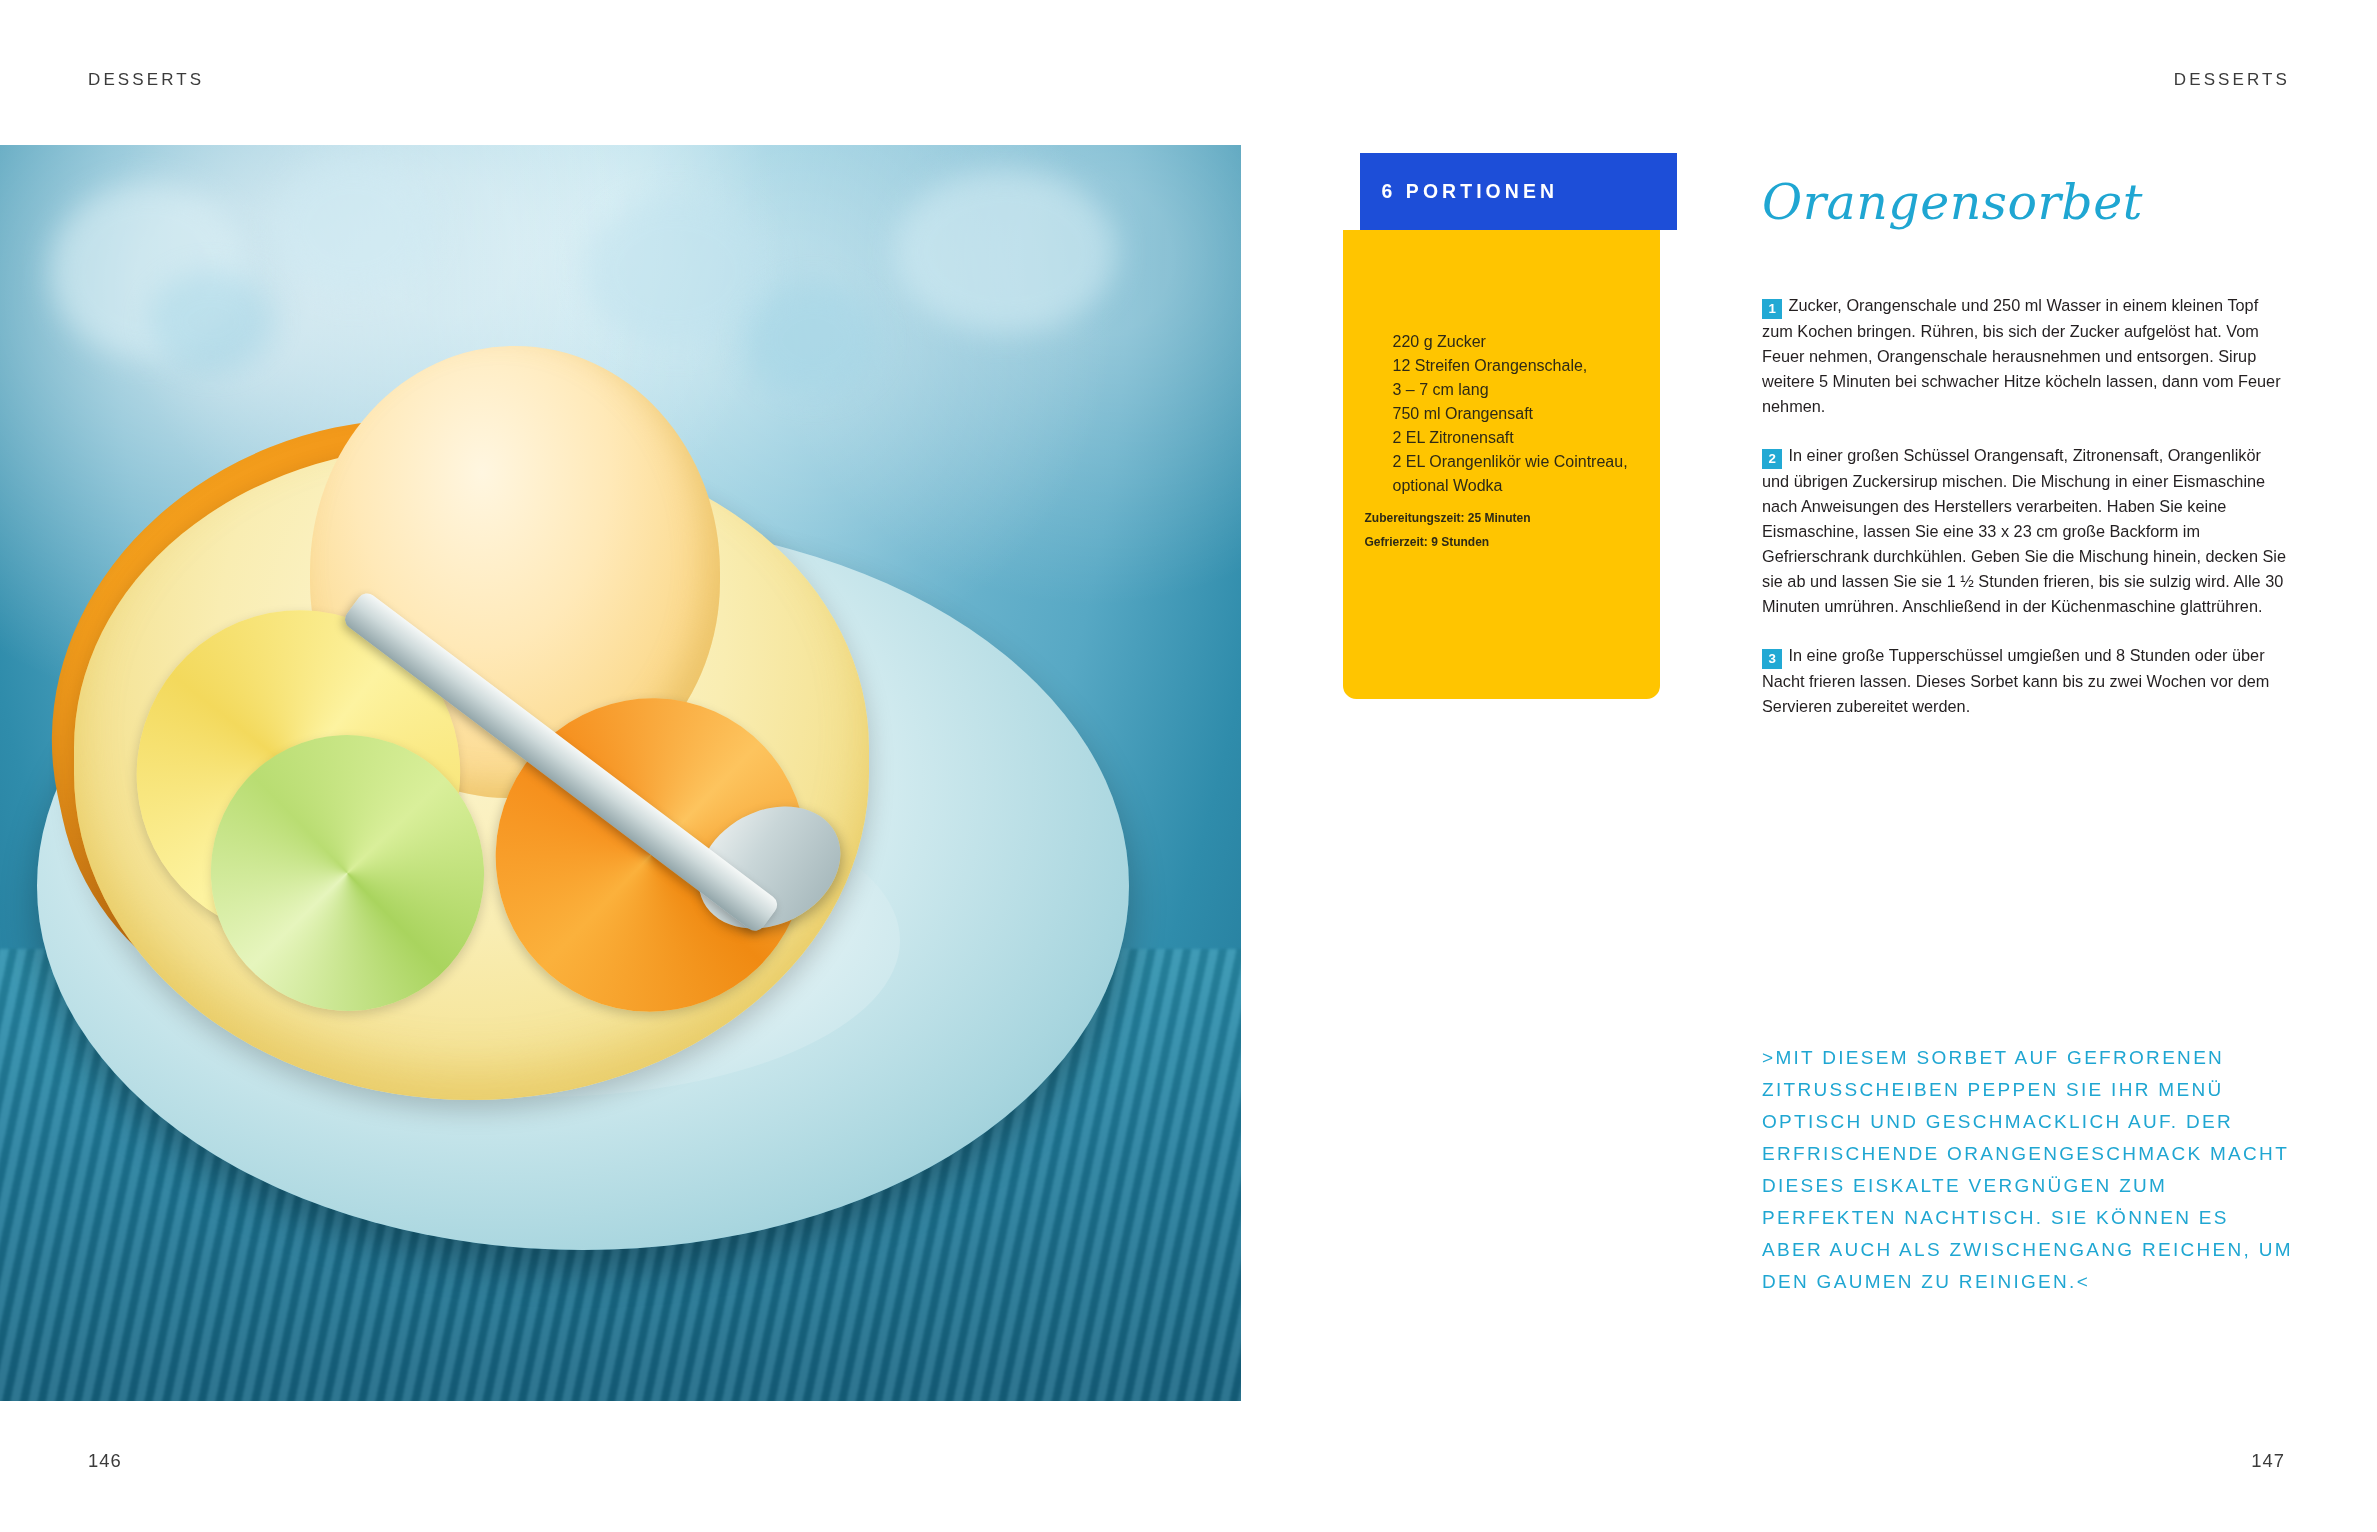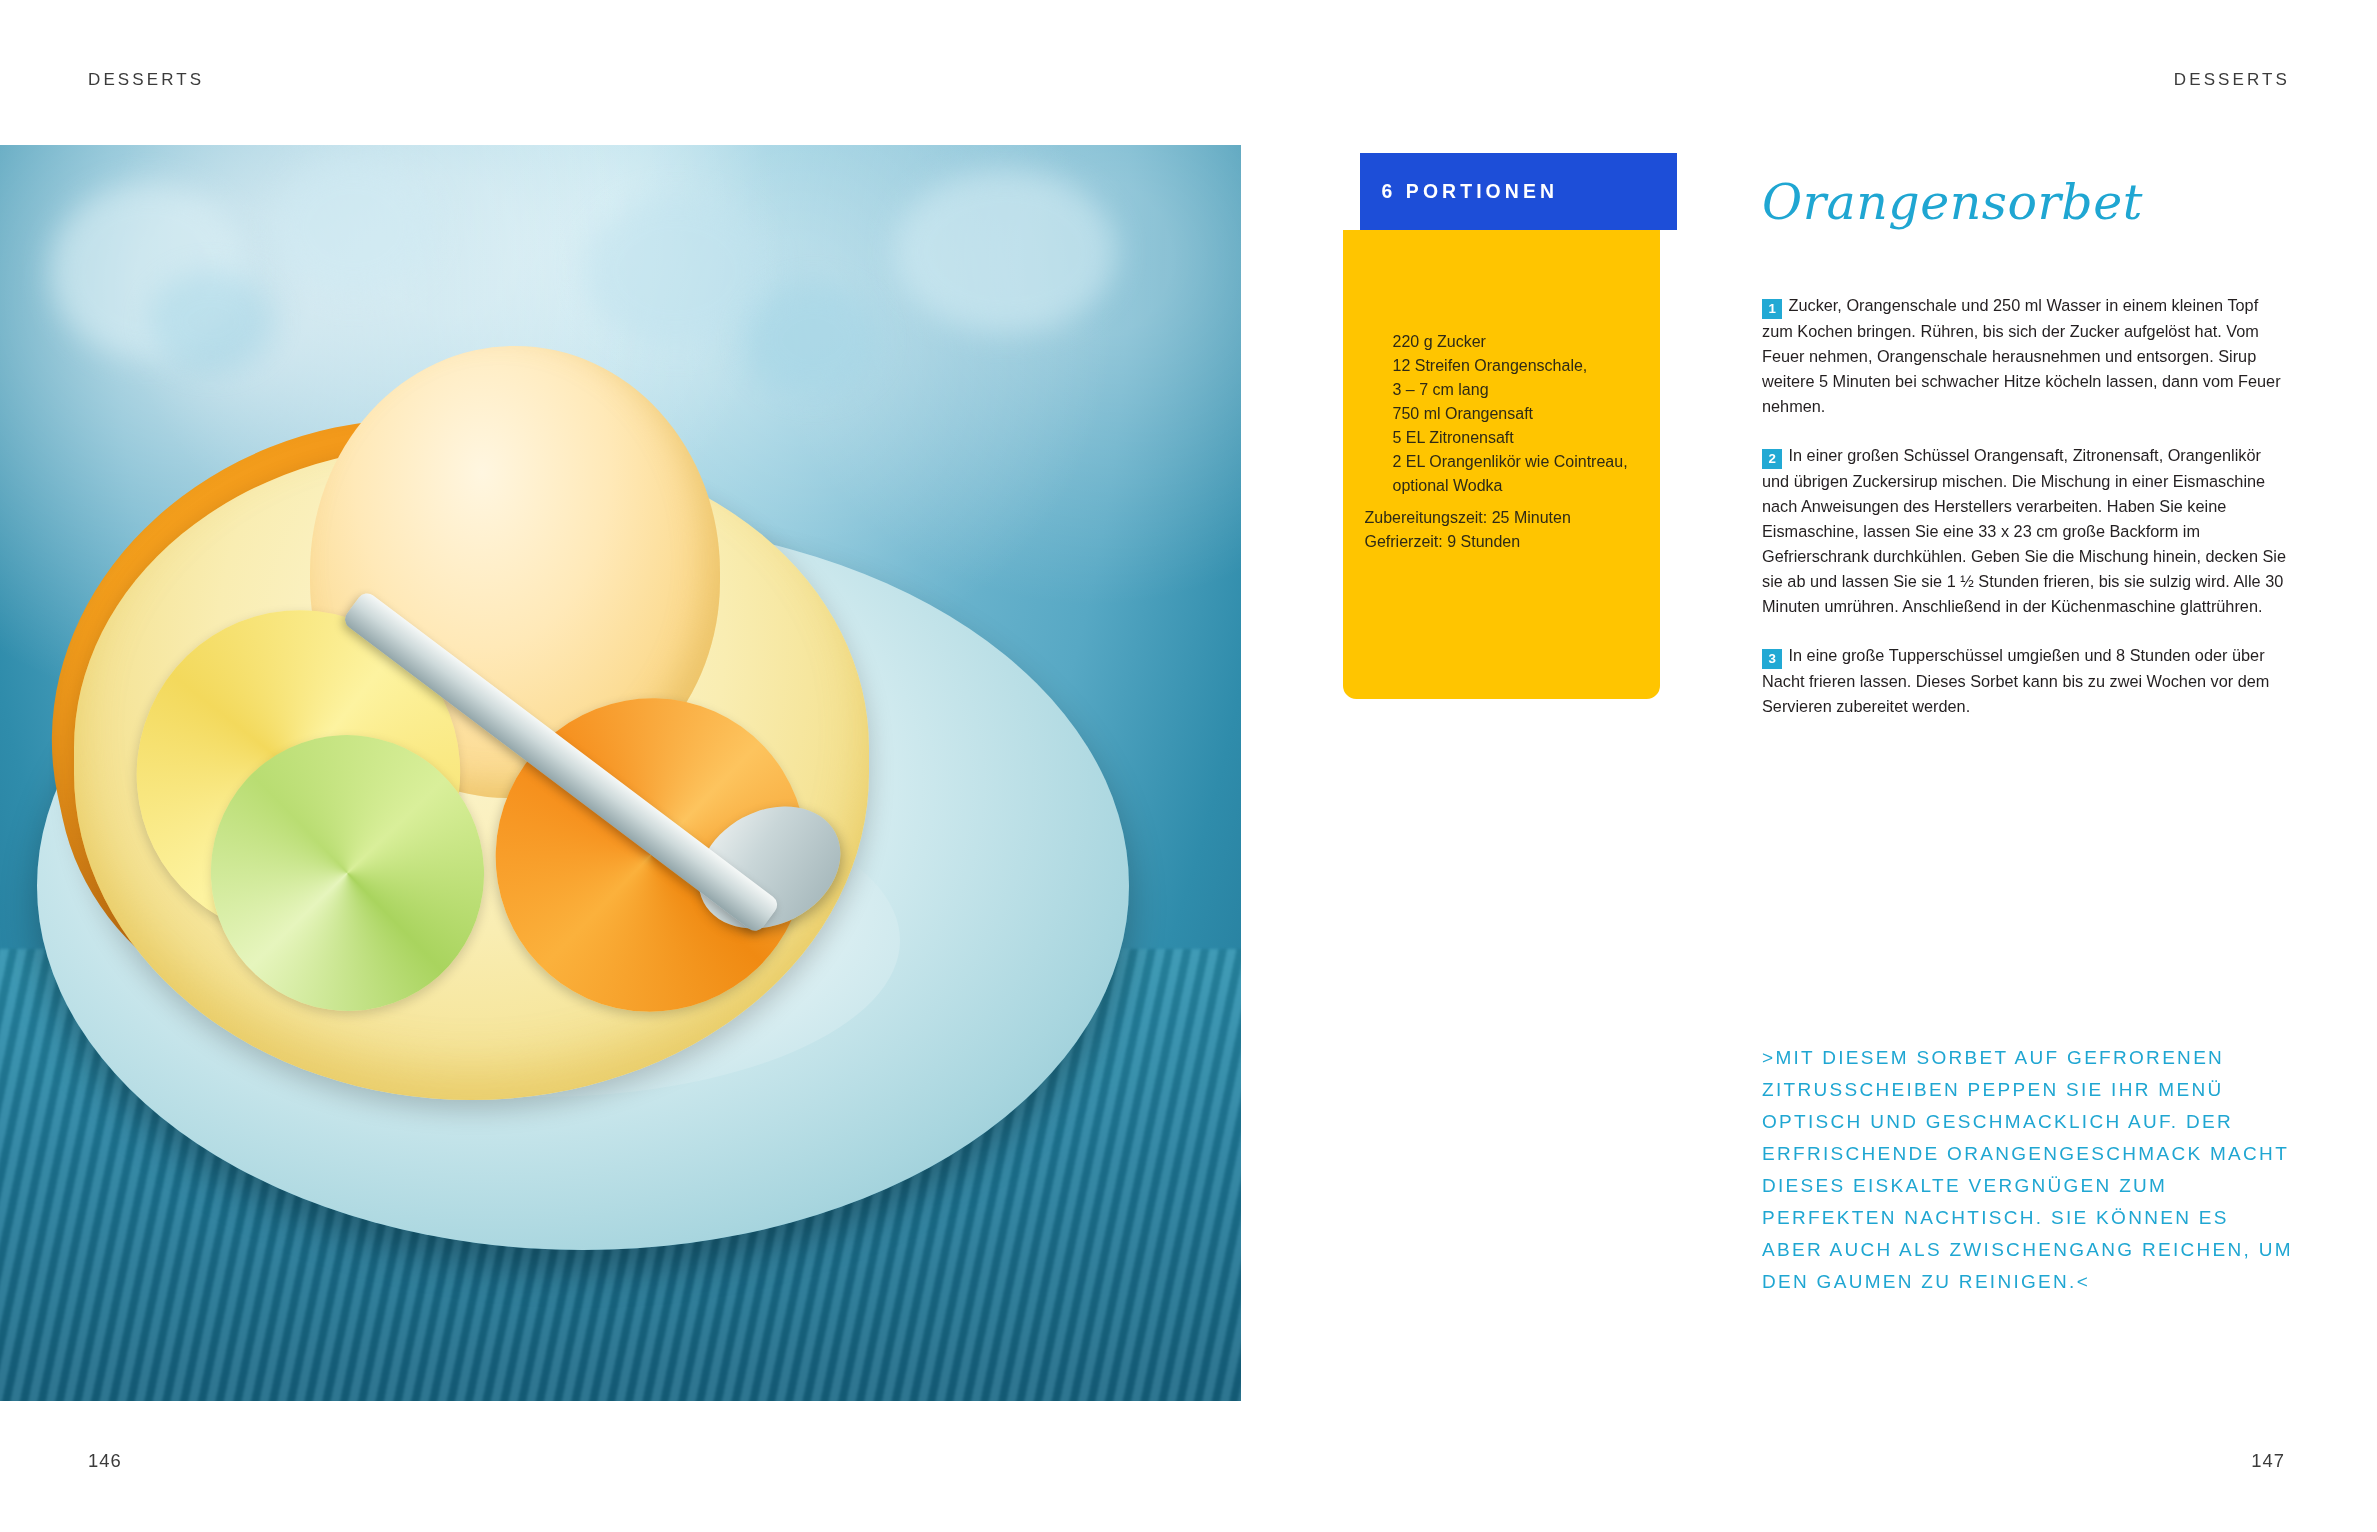--- a/index.html
+++ b/index.html
@@ -217,22 +217,23 @@
     font-size: 16px;
     line-height: 24px;
   }
   .ingredients-list div { white-space: pre; margin-left: 28px; }
   .times-block {
     position: absolute;
     left: 21.5px;
     top: 276px;
     width: 276px;
     color: #2e2a16;
-    font-size: 16px;
+    font-size: 12px;
     line-height: 24px;
+    font-weight: bold;
   }
 
   .recipe-title {
     position: absolute;
     left: 521px;
     top: 174px;
     font-family: "DejaVu Serif", serif;
     font-style: italic;
     font-size: 49px;
     color: #1fa6d2;
@@ -322,21 +323,21 @@
   <div class="portions-badge">
     <span>6 PORTIONEN</span>
   </div>
 
   <div class="ingredients-box">
     <div class="ingredients-list">
       <div>220 g Zucker</div>
       <div>12 Streifen Orangenschale,</div>
       <div>3 – 7 cm lang</div>
       <div>750 ml Orangensaft</div>
-      <div>5 EL Zitronensaft</div>
+      <div>2 EL Zitronensaft</div>
       <div>2 EL Orangenlikör wie Cointreau,</div>
       <div>optional Wodka</div>
     </div>
     <div class="times-block">
       <div>Zubereitungszeit: 25 Minuten</div>
       <div>Gefrierzeit: 9 Stunden</div>
     </div>
   </div>
 
   <div class="recipe-title">Orangensorbet</div>

